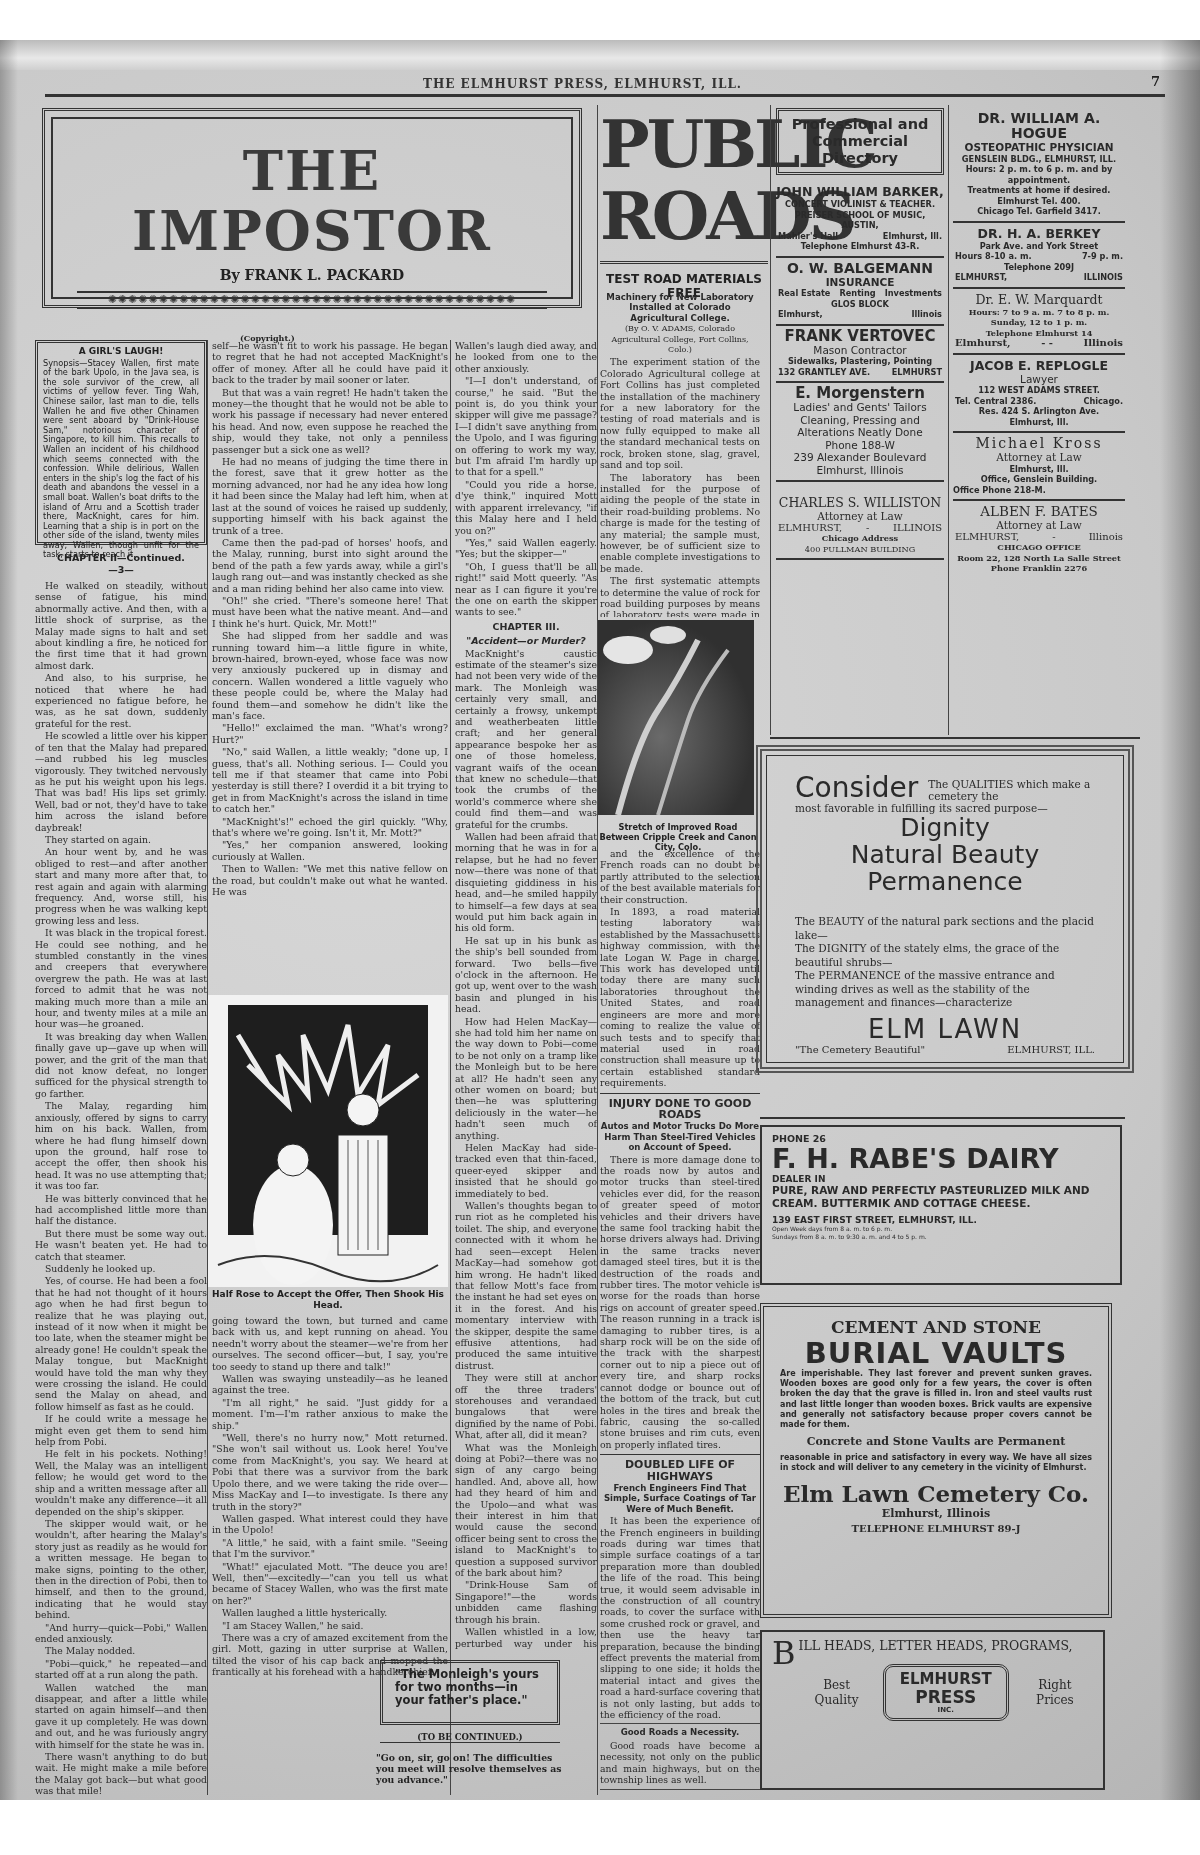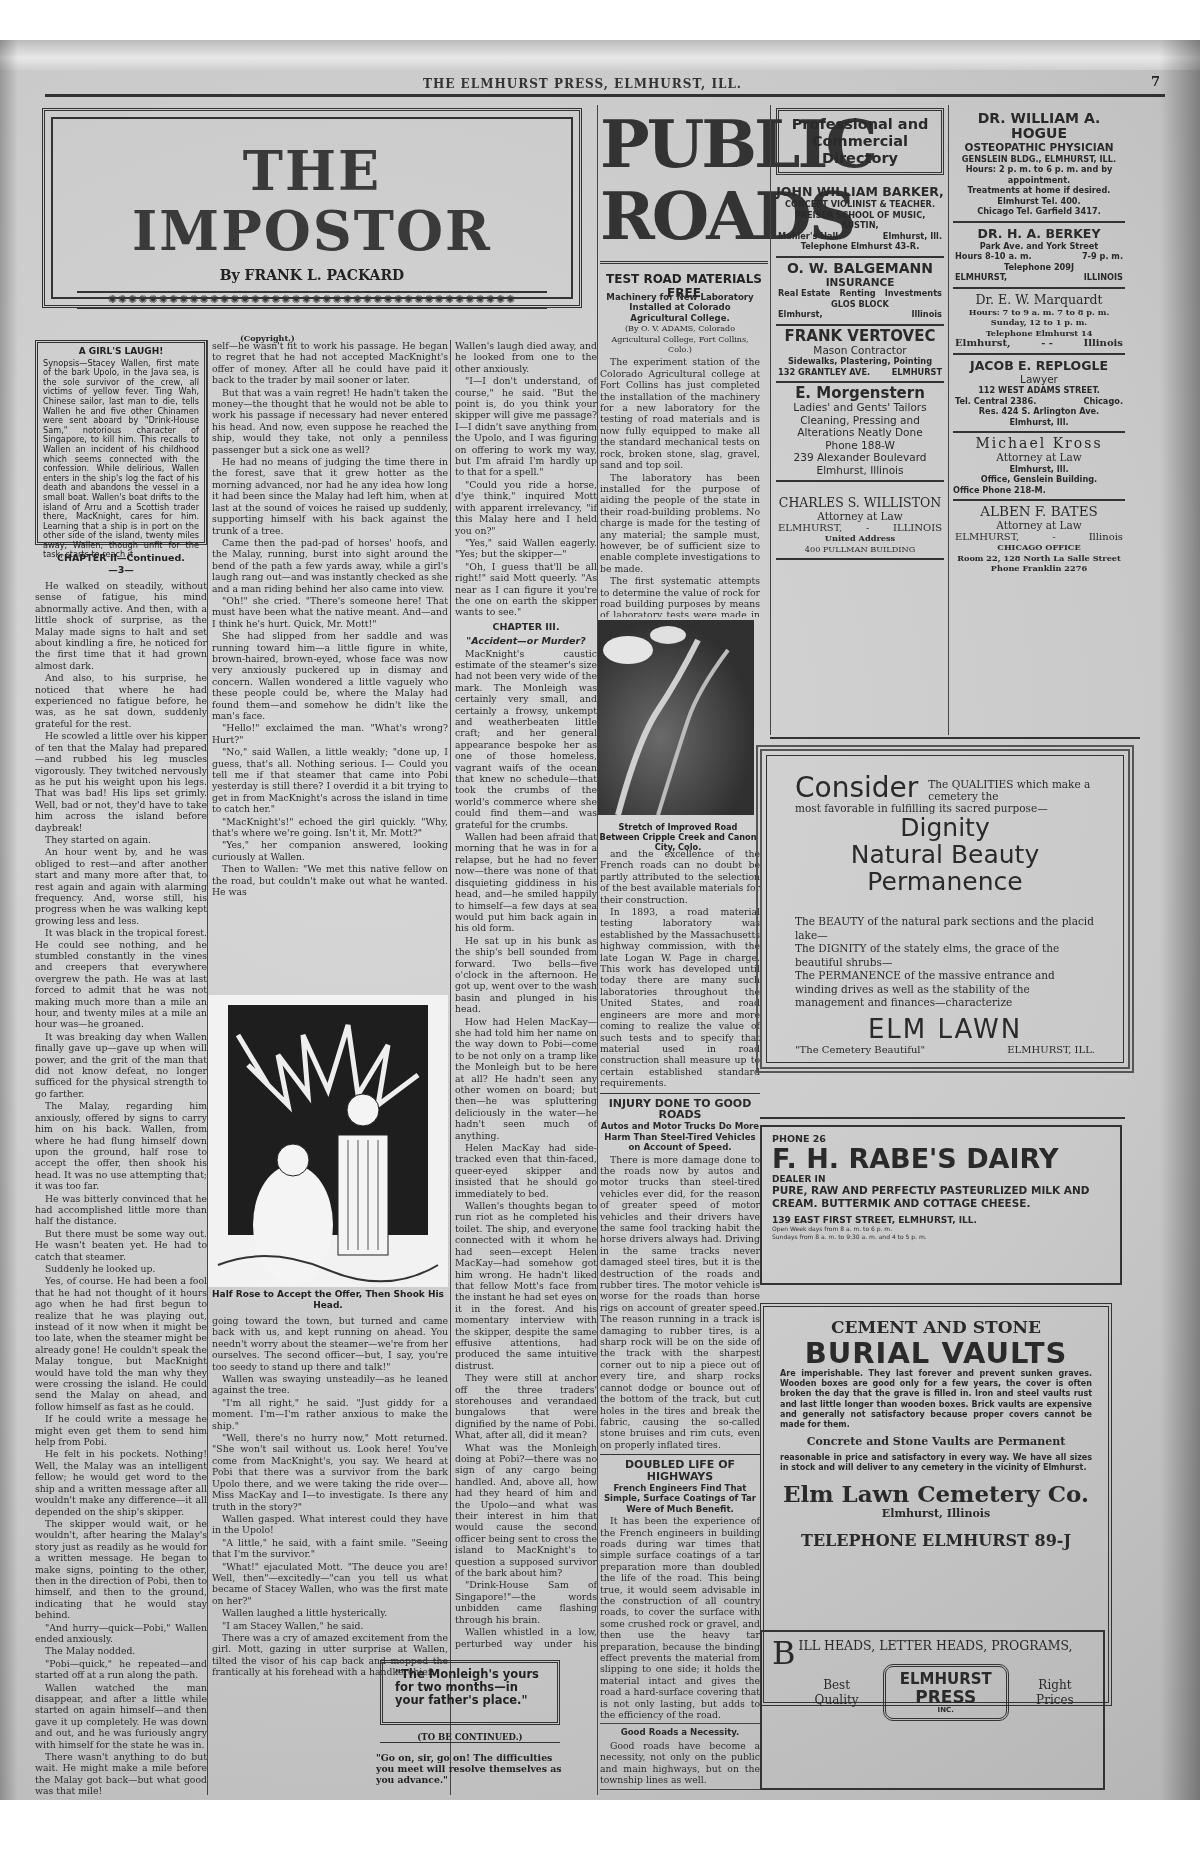--- a/index.html
+++ b/index.html
@@ -75,28 +75,28 @@
   
   .dairy { position: absolute; left: 760px; top: 1085px; width: 362px; height: 160px; border: 2px solid #333; padding: 6px 10px; font-family: "DejaVu Sans", sans-serif; color: #2a2a2a; }
   .dairy .ph { font-size: 9.5px; font-weight: bold; }
   .dairy .big { font-size: 27px; font-weight: bold; line-height: 30px; letter-spacing: 0px; }
   .dairy .c { }
   .dairy .s { font-size: 9px; font-weight: bold; }
   .dairy .m { font-size: 10.5px; font-weight: bold; line-height: 13px; }
   .dairy .xs { font-size: 6px; line-height: 8px; }
 
   
-  .vault { position: absolute; left: 760px; top: 1263px; width: 352px; height: 403px; border: 4px double #333; padding: 10px 16px; font-family: "DejaVu Sans", sans-serif; color: #2a2a2a; text-align: center; }
+  .vault { position: absolute; left: 760px; top: 1263px; width: 352px; height: 315px; border: 4px double #333; padding: 10px 16px; font-family: "DejaVu Sans", sans-serif; color: #2a2a2a; text-align: center; }
   .vault .h1 { font-family: "DejaVu Serif", serif; font-weight: bold; font-size: 17px; }
   .vault .h2 { font-weight: bold; font-size: 29px; line-height: 32px; letter-spacing: 1px; }
   .vault .b { font-size: 8px; line-height: 10.2px; text-align: justify; font-weight: bold; }
   .vault .h3 { font-family: "DejaVu Serif", serif; font-weight: bold; font-size: 11px; margin: 5px 0; }
   .vault .co { font-family: "DejaVu Serif", serif; font-weight: bold; font-size: 23px; margin-top: 6px; }
   .vault .ci { font-family: "DejaVu Serif", serif; font-weight: bold; font-size: 11px; }
-  .vault .tel { font-family: "DejaVu Serif", serif; font-weight: bold; font-size: 16px; margin-top: 11px; }
+  .vault .tel { font-family: "DejaVu Serif", serif; font-weight: bold; font-size: 10px; margin-top: 3px; }
 
   
   .press { position: absolute; left: 760px; top: 1590px; width: 345px; height: 160px; border: 2px solid #333; padding: 6px 10px; font-family: "DejaVu Serif", serif; color: #2a2a2a; }
   .press .l1 { font-size: 12.5px; line-height: 16px; }
   .press .l1 .cap { font-size: 32px; float: left; line-height: 30px; margin-right: 3px; }
   .press .logo-row { display: flex; align-items: center; justify-content: space-around; margin-top: 10px; }
   .press .side { font-size: 12px; text-align: center; line-height: 15px; }
   .press .badge { border: 3px double #333; border-radius: 10px; padding: 4px 14px; text-align: center; font-family: "DejaVu Sans", sans-serif; font-weight: bold; }
   .press .badge .a { font-size: 15px; line-height: 17px; }
   .press .badge .b2 { font-size: 17px; line-height: 18px; }
@@ -314,21 +314,21 @@
       <div class="m">Elmhurst, Illinois</div>
     </div>
     <div class="card serif" style="margin-top:10px">
       <div class="n" style="font-weight:normal">CHARLES S. WILLISTON</div>
       <div class="m">Attorney at Law</div>
       <div class="row" style="font-family:'DejaVu Serif',serif; font-weight:normal; font-size:10px;">
           <span>ELMHURST,</span>
           <span>-</span>
           <span>ILLINOIS</span>
         </div>
-      <div class="t" style="font-family:'DejaVu Serif',serif">United Address</div>
+      <div class="t" style="font-family:'DejaVu Serif',serif">Chicago Address</div>
       <div class="t" style="font-family:'DejaVu Serif',serif; font-weight:normal">400 PULLMAN BUILDING</div>
     </div>
   </div>
 
   <div class="vrule" style="left:948px; top:65px; height:630px;"></div>
 
   <div class="dir2">
     <div class="card">
       <div class="n" style="font-size:14px">DR. WILLIAM A. HOGUE</div>
       <div class="m" style="font-weight:bold">OSTEOPATHIC PHYSICIAN</div>

